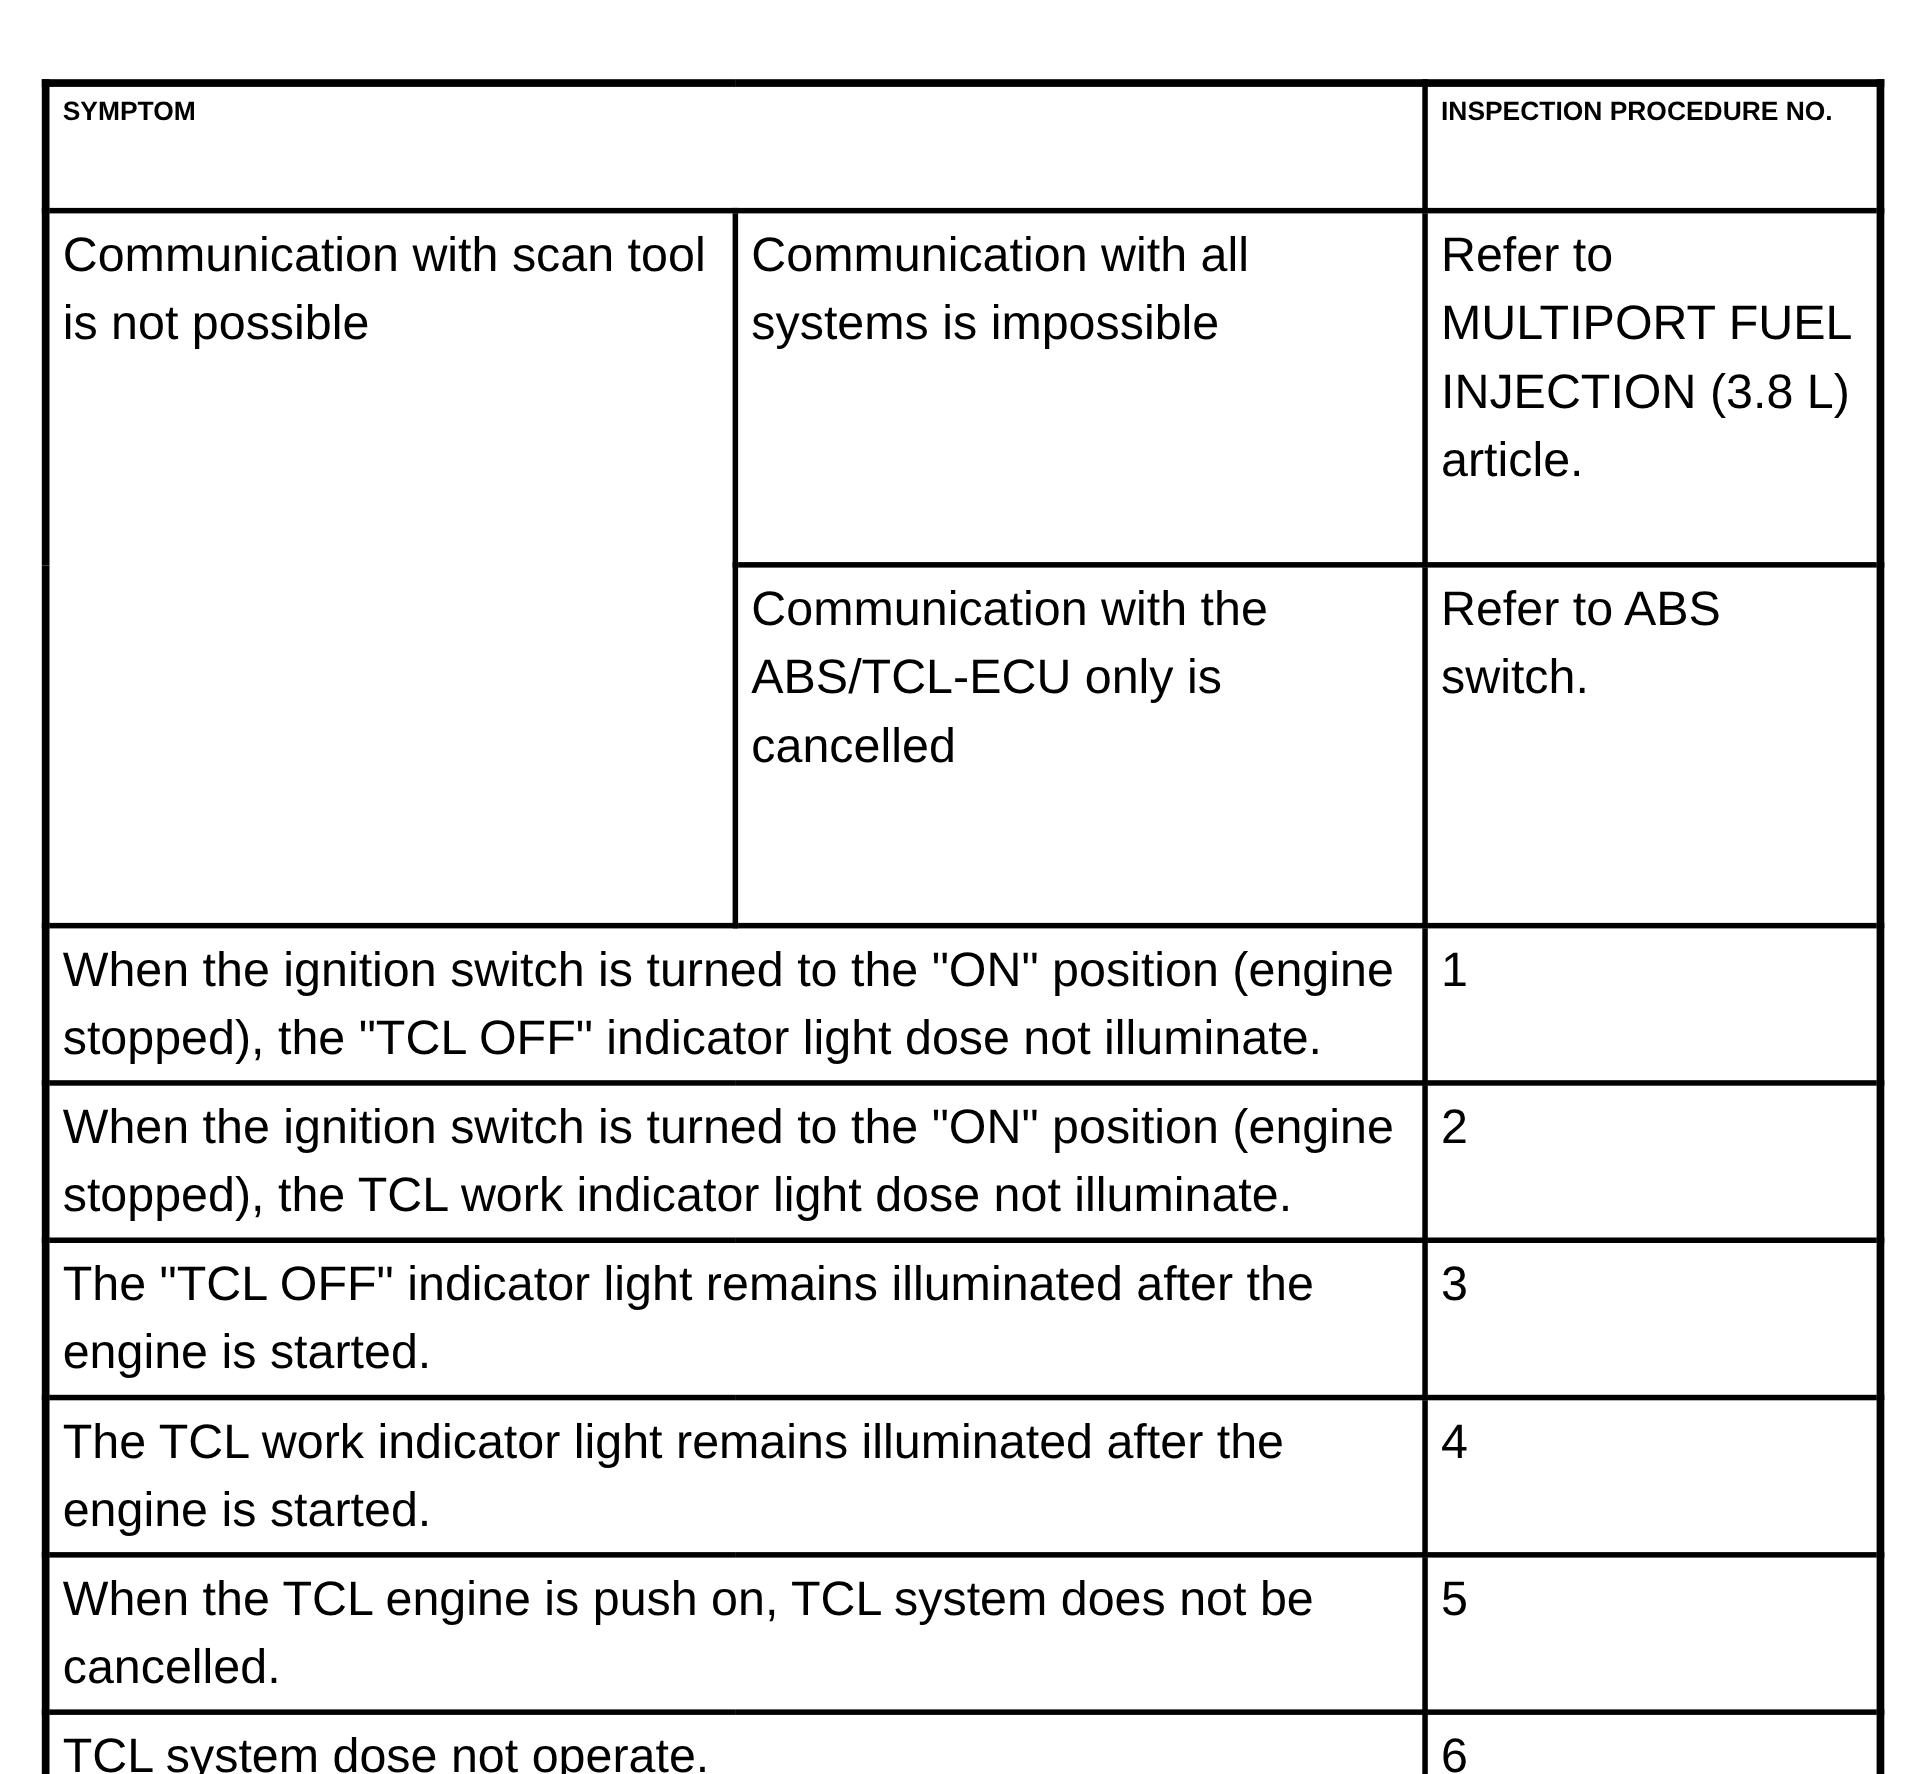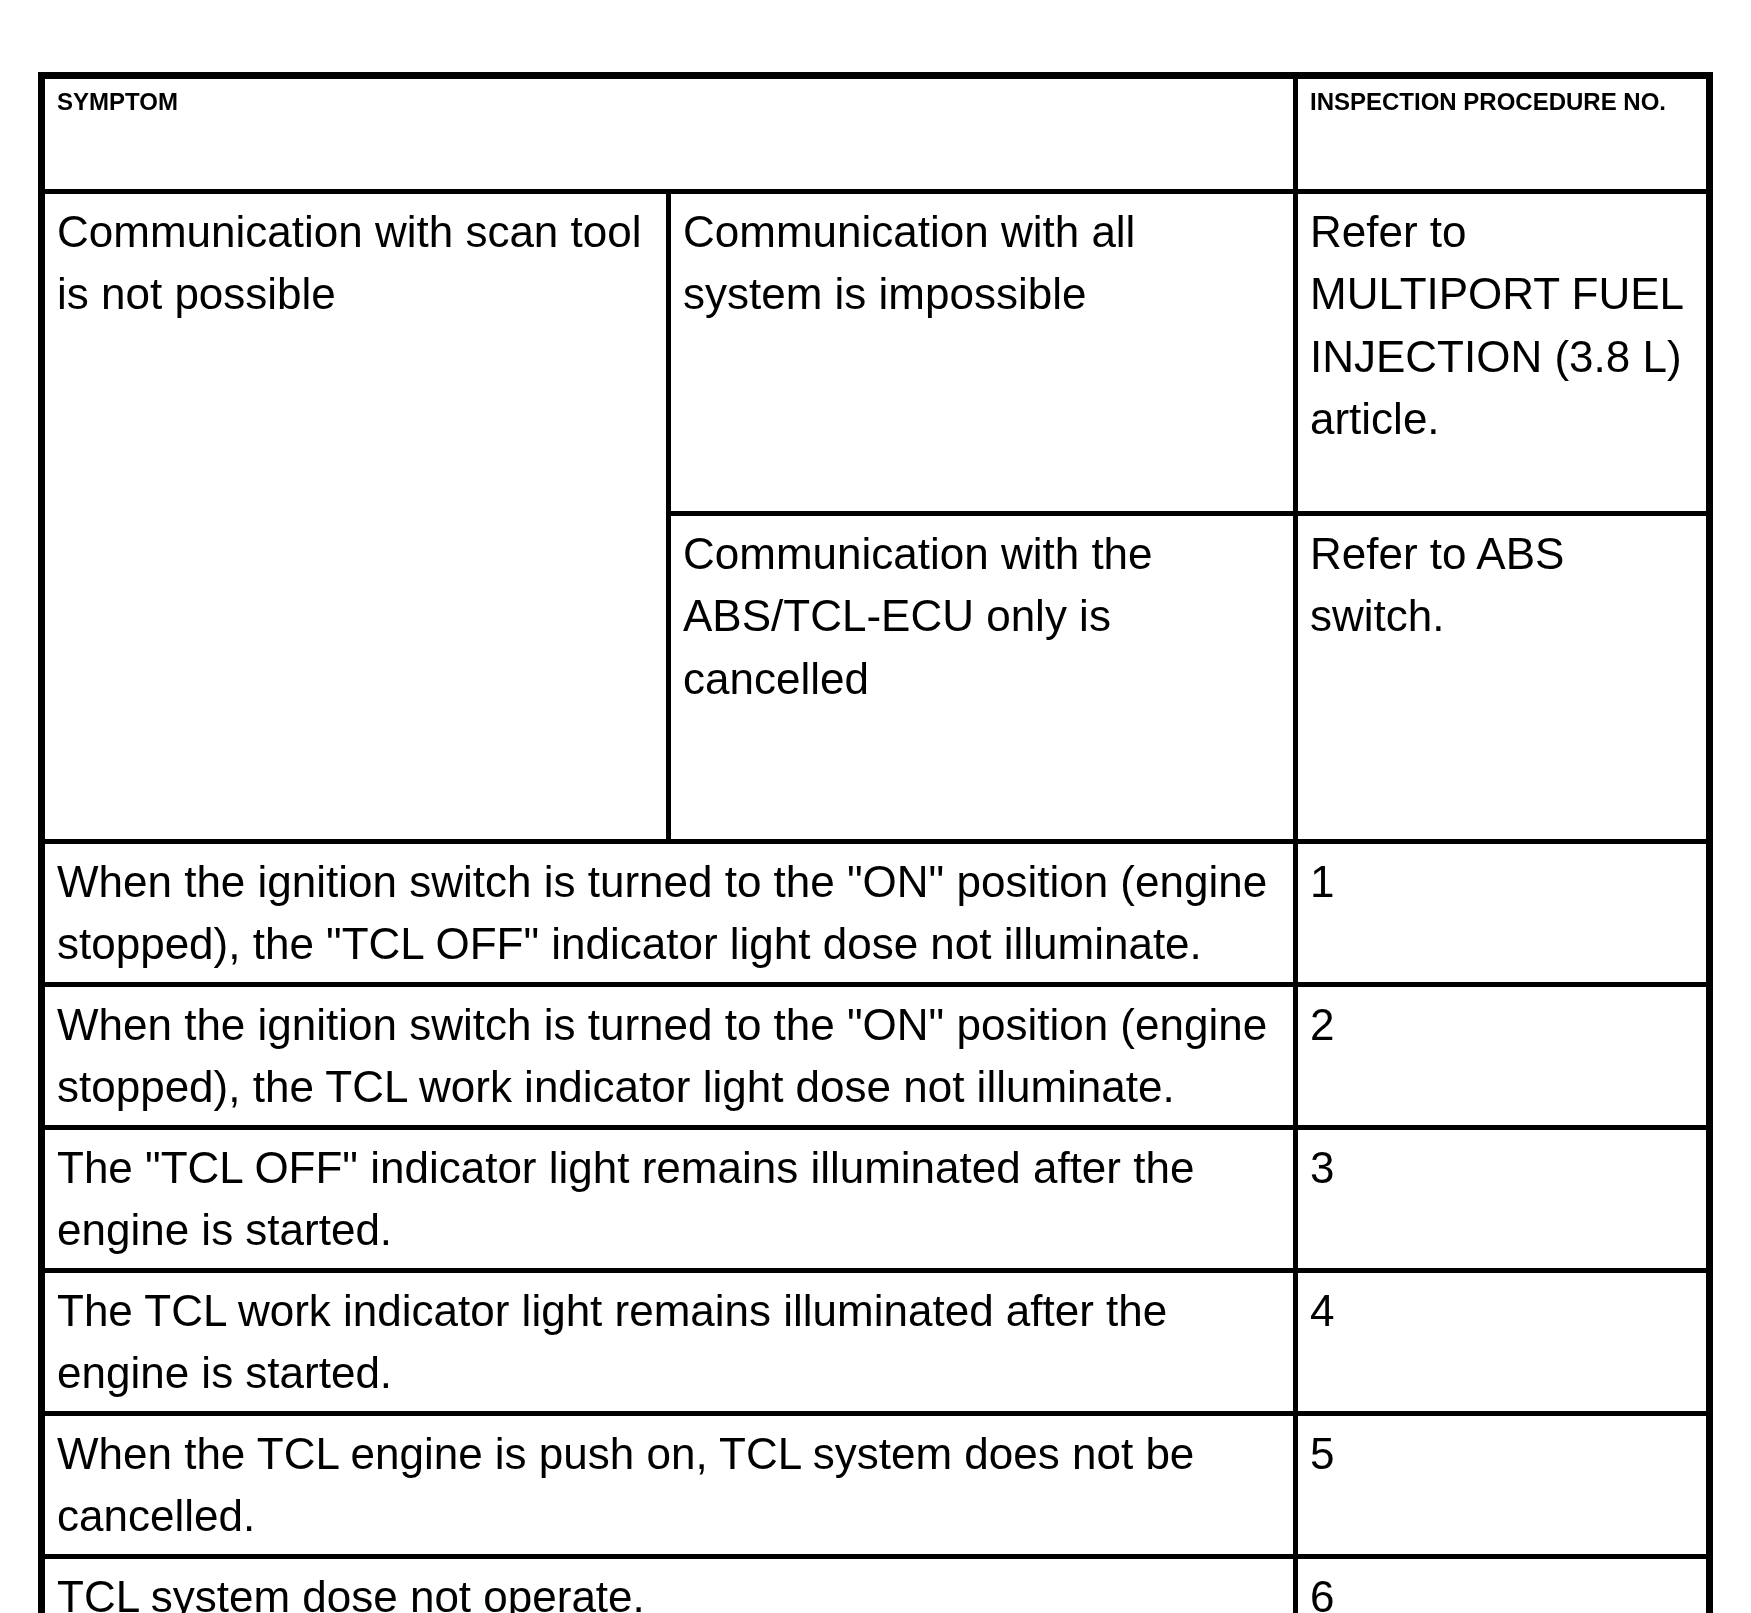--- a/index.html
+++ b/index.html
@@ -68,21 +68,21 @@
   <table class="symptom-table">
 
     <tbody>
         <tr class="header-row">
       <td colspan="2">SYMPTOM</td>
       <td class="col-inspection">INSPECTION PROCEDURE NO.</td>
     </tr>
 
     <tr class="subrow-a">
       <td class="col-symptom-main" rowspan="2">Communication with scan tool is not possible</td>
-      <td class="col-symptom-sub">Communication with all system is impossible</td>
+      <td class="col-symptom-sub">Communication with all systems is impossible</td>
       <td class="col-inspection">Refer to MULTIPORT FUEL INJECTION (3.8 L) article.</td>
     </tr>
 
     <tr class="subrow-b">
       <td class="col-symptom-sub">Communication with the ABS/TCL-ECU only is cancelled</td>
       <td class="col-inspection">Refer to ABS switch.</td>
     </tr>
 
     <tr class="num-row">
       <td colspan="2">When the ignition switch is turned to the "ON" position (engine stopped), the "TCL OFF" indicator light dose not illuminate.</td>

